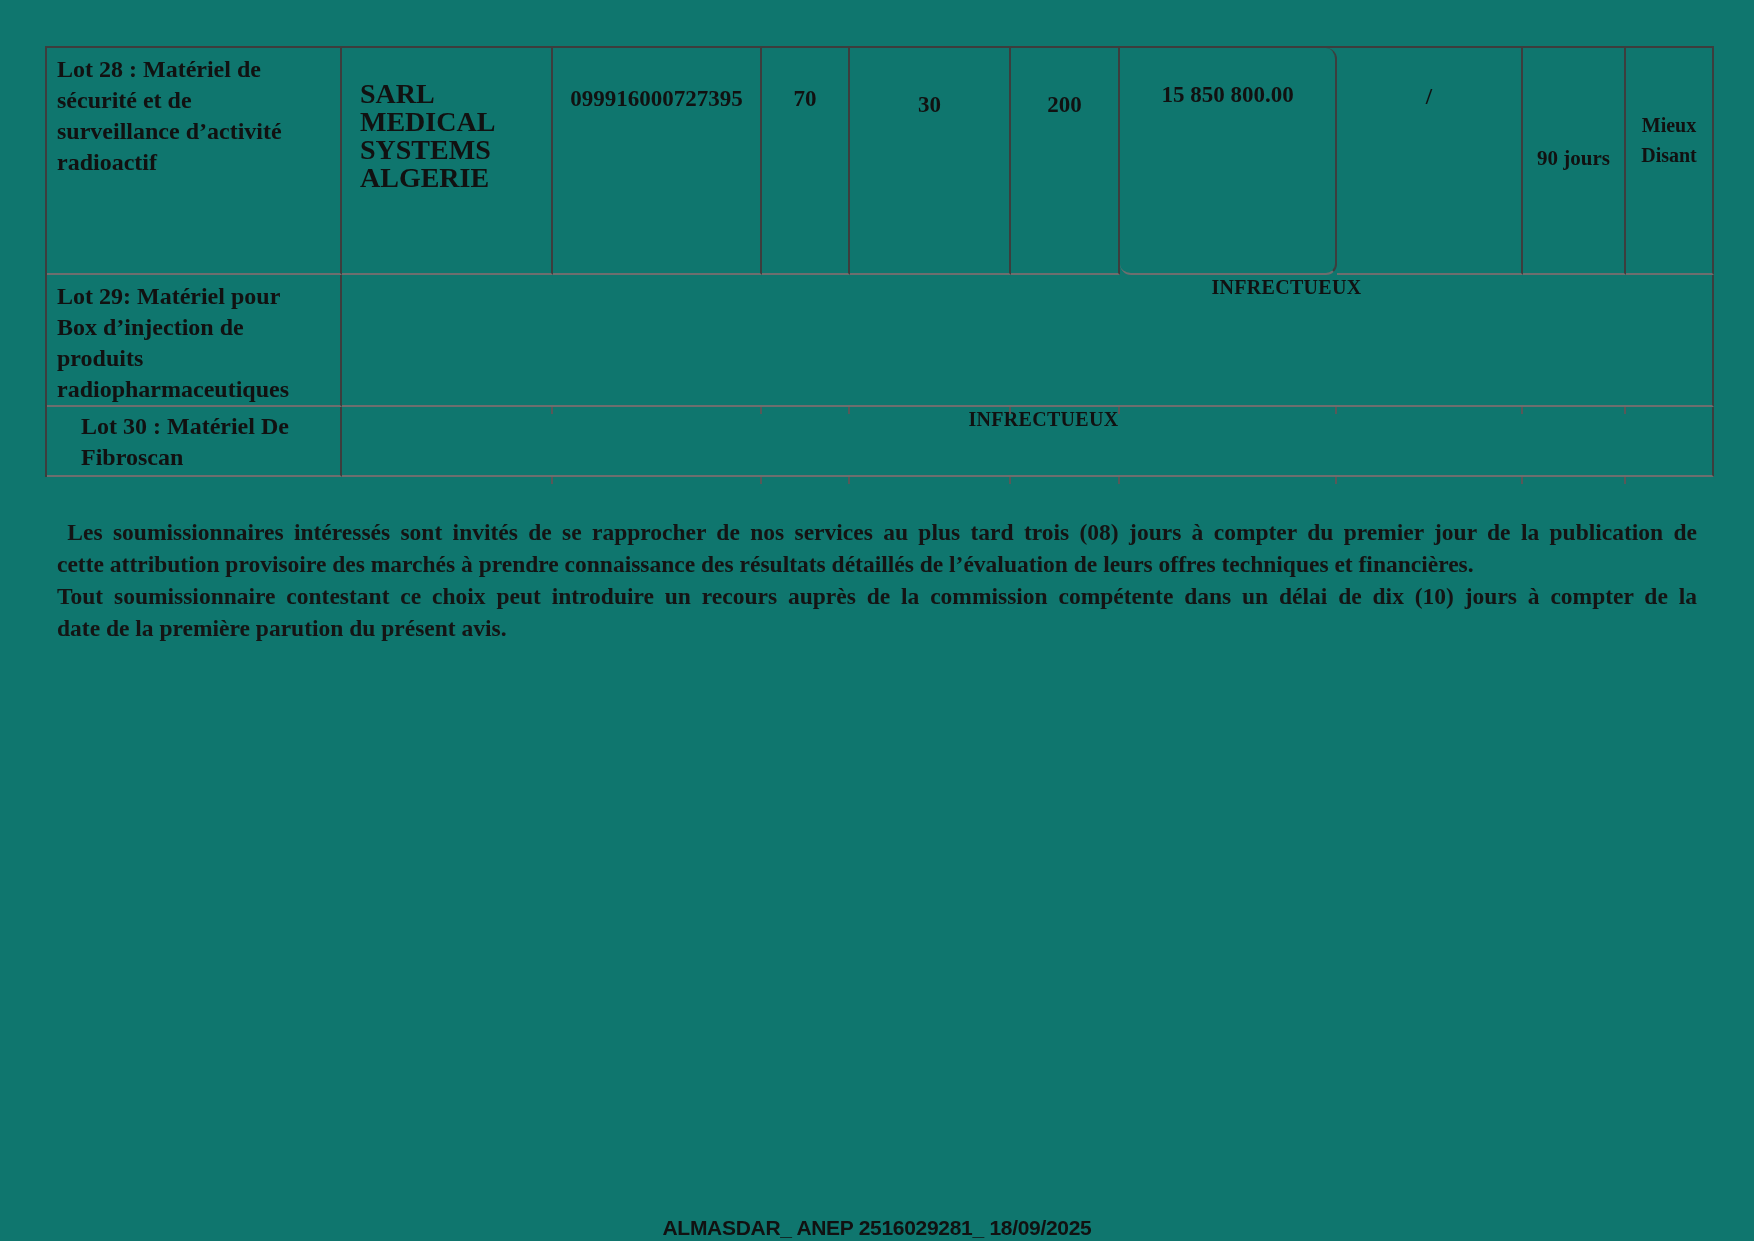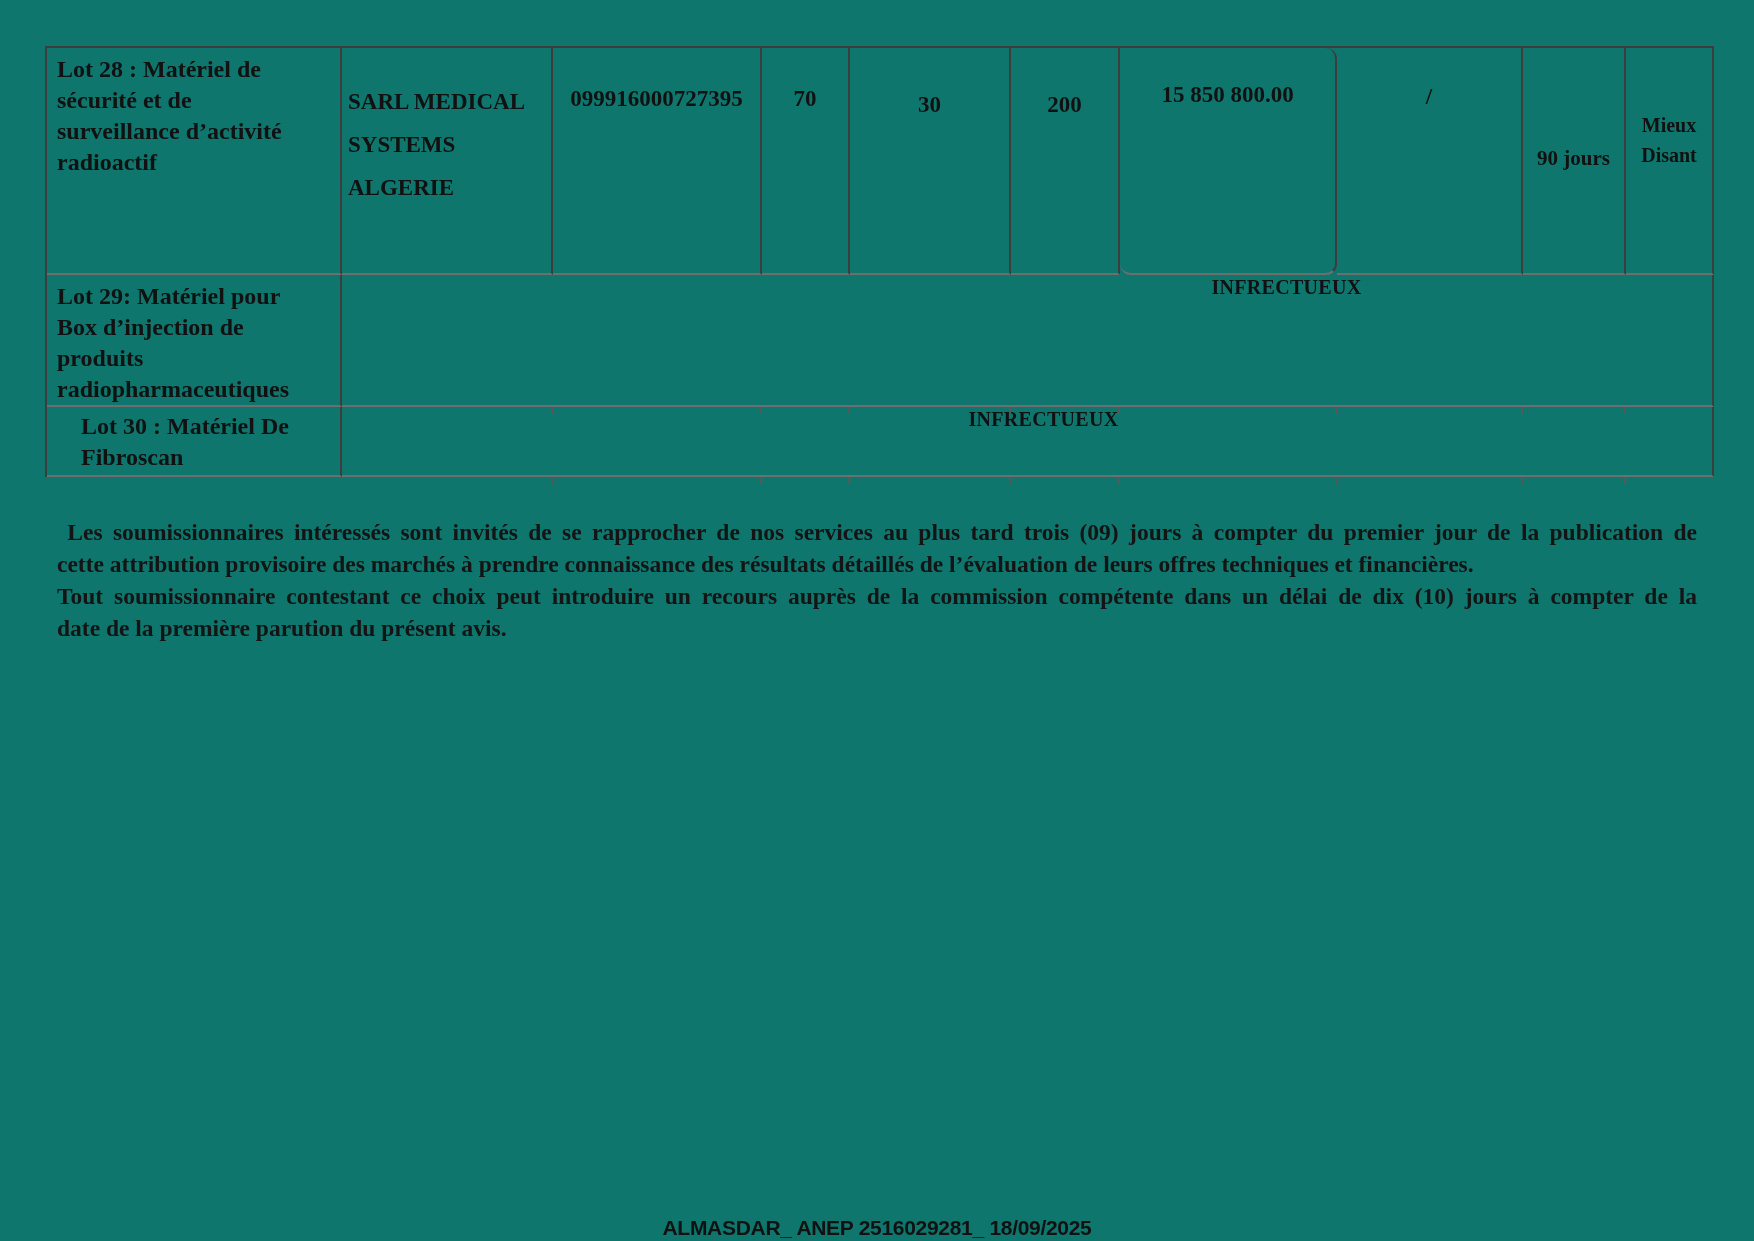--- a/index.html
+++ b/index.html
@@ -41,23 +41,23 @@
     text-align: left;
     padding: 6px 8px 0 10px;
     font-size: 24px;
     line-height: 31px;
     white-space: pre-line;
   }
   tr.r3 td.c-lot { padding-top: 4px; }
 
   td.c-company {
     text-align: left;
-    padding: 32px 6px 0 6px;
-    font-size: 23px;
-    line-height: 43px;
+    padding: 32px 6px 0 18px;
+    font-size: 28px;
+    line-height: 28px;
     white-space: pre-line;
   }
   td.c-num {
     text-align: center;
     padding-top: 36px;
     font-size: 23px;
     line-height: 30px;
   }
   td.c-num.lower { padding-top: 42px; }
   td.c-amount { text-align: center; padding-top: 34px; font-size: 23px; border-radius: 11px; }
@@ -160,21 +160,21 @@
       </tr>
       <tr class="r3">
         <td class="c-lot">Lot 30 : Matériel De
 Fibroscan</td>
         <td class="c-status" colspan="9">INFRECTUEUX</td>
       </tr>
     </tbody>
   </table>
 
   <div class="notice">
-    <div class="line just"> Les soumissionnaires intéressés sont invités de se rapprocher de nos services au plus tard trois (09) jours à compter du premier jour de la publication de</div>
+    <div class="line just"> Les soumissionnaires intéressés sont invités de se rapprocher de nos services au plus tard trois (08) jours à compter du premier jour de la publication de</div>
     <div class="line">cette attribution provisoire des marchés à prendre connaissance des résultats détaillés de l’évaluation de leurs offres techniques et financières.</div>
     <div class="line just">Tout soumissionnaire contestant ce choix peut introduire un recours auprès de la commission compétente dans un délai de dix (10) jours à compter de la</div>
     <div class="line">date de la première parution du présent avis.</div>
   </div>
 
   <div class="footer">ALMASDAR_ ANEP 2516029281_ 18/09/2025</div>
 
 <div class="tick" style="left: 551px; top: 407px;"></div>
     <div class="tick" style="left: 760px; top: 407px;"></div>
     <div class="tick" style="left: 848px; top: 407px;"></div>

